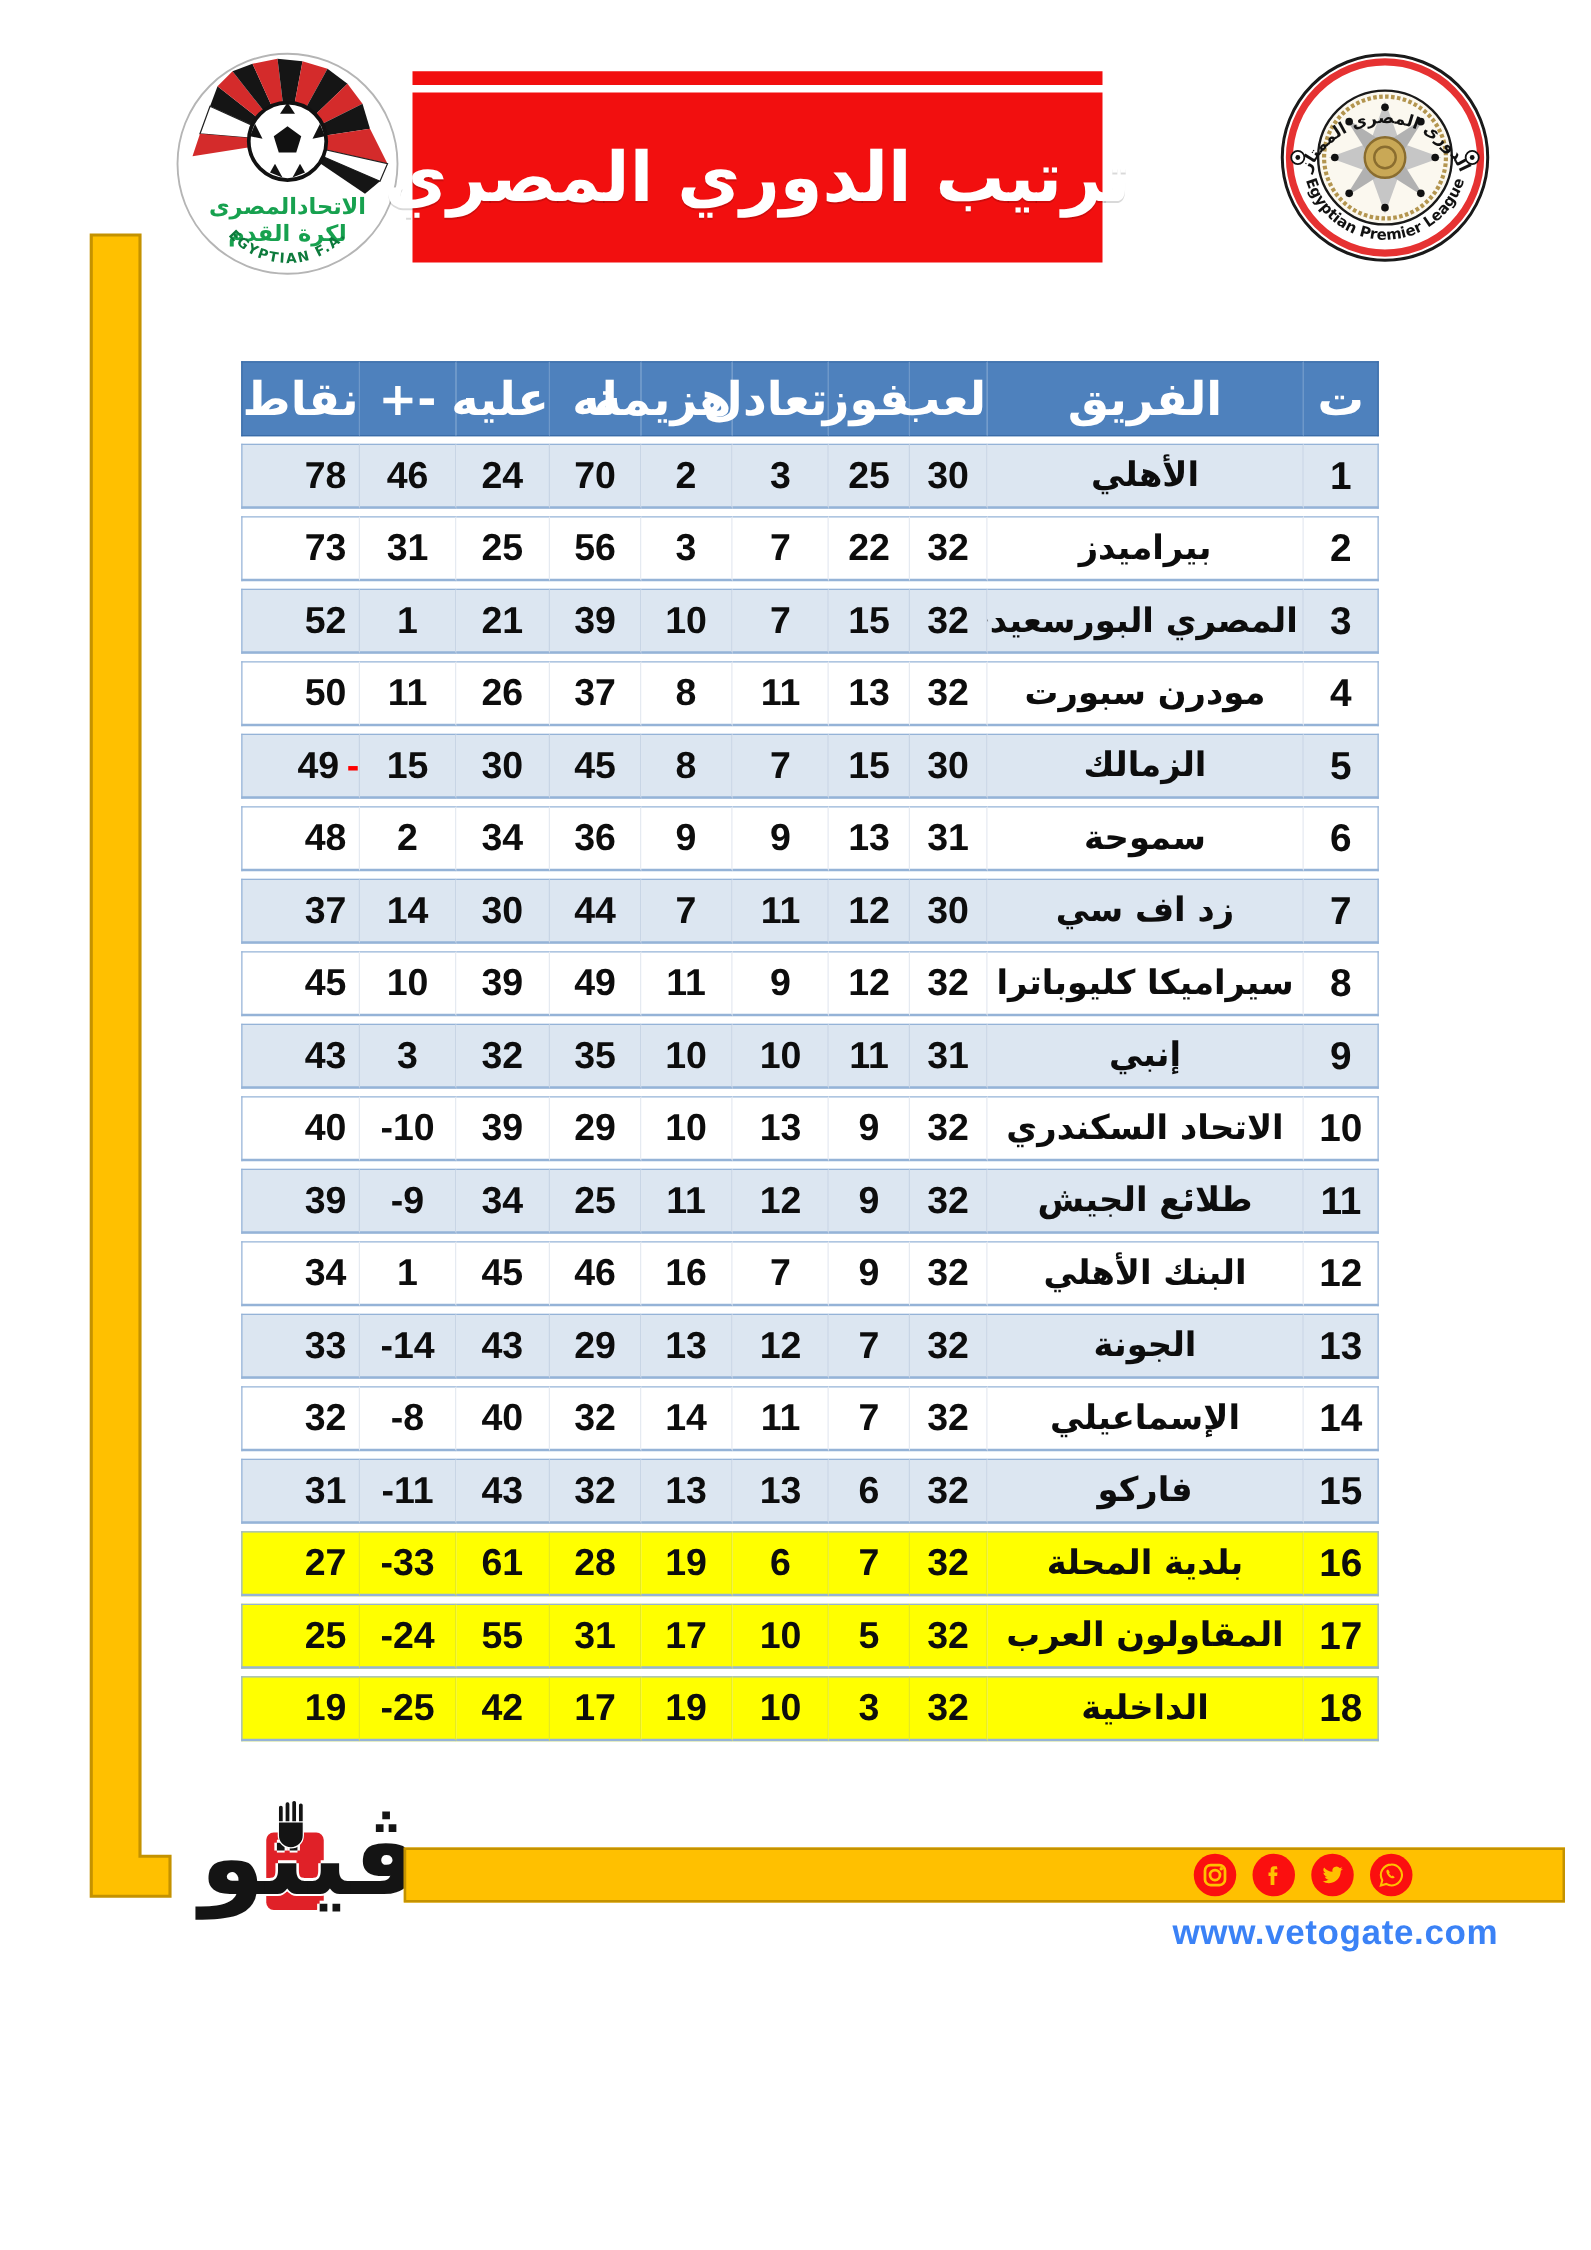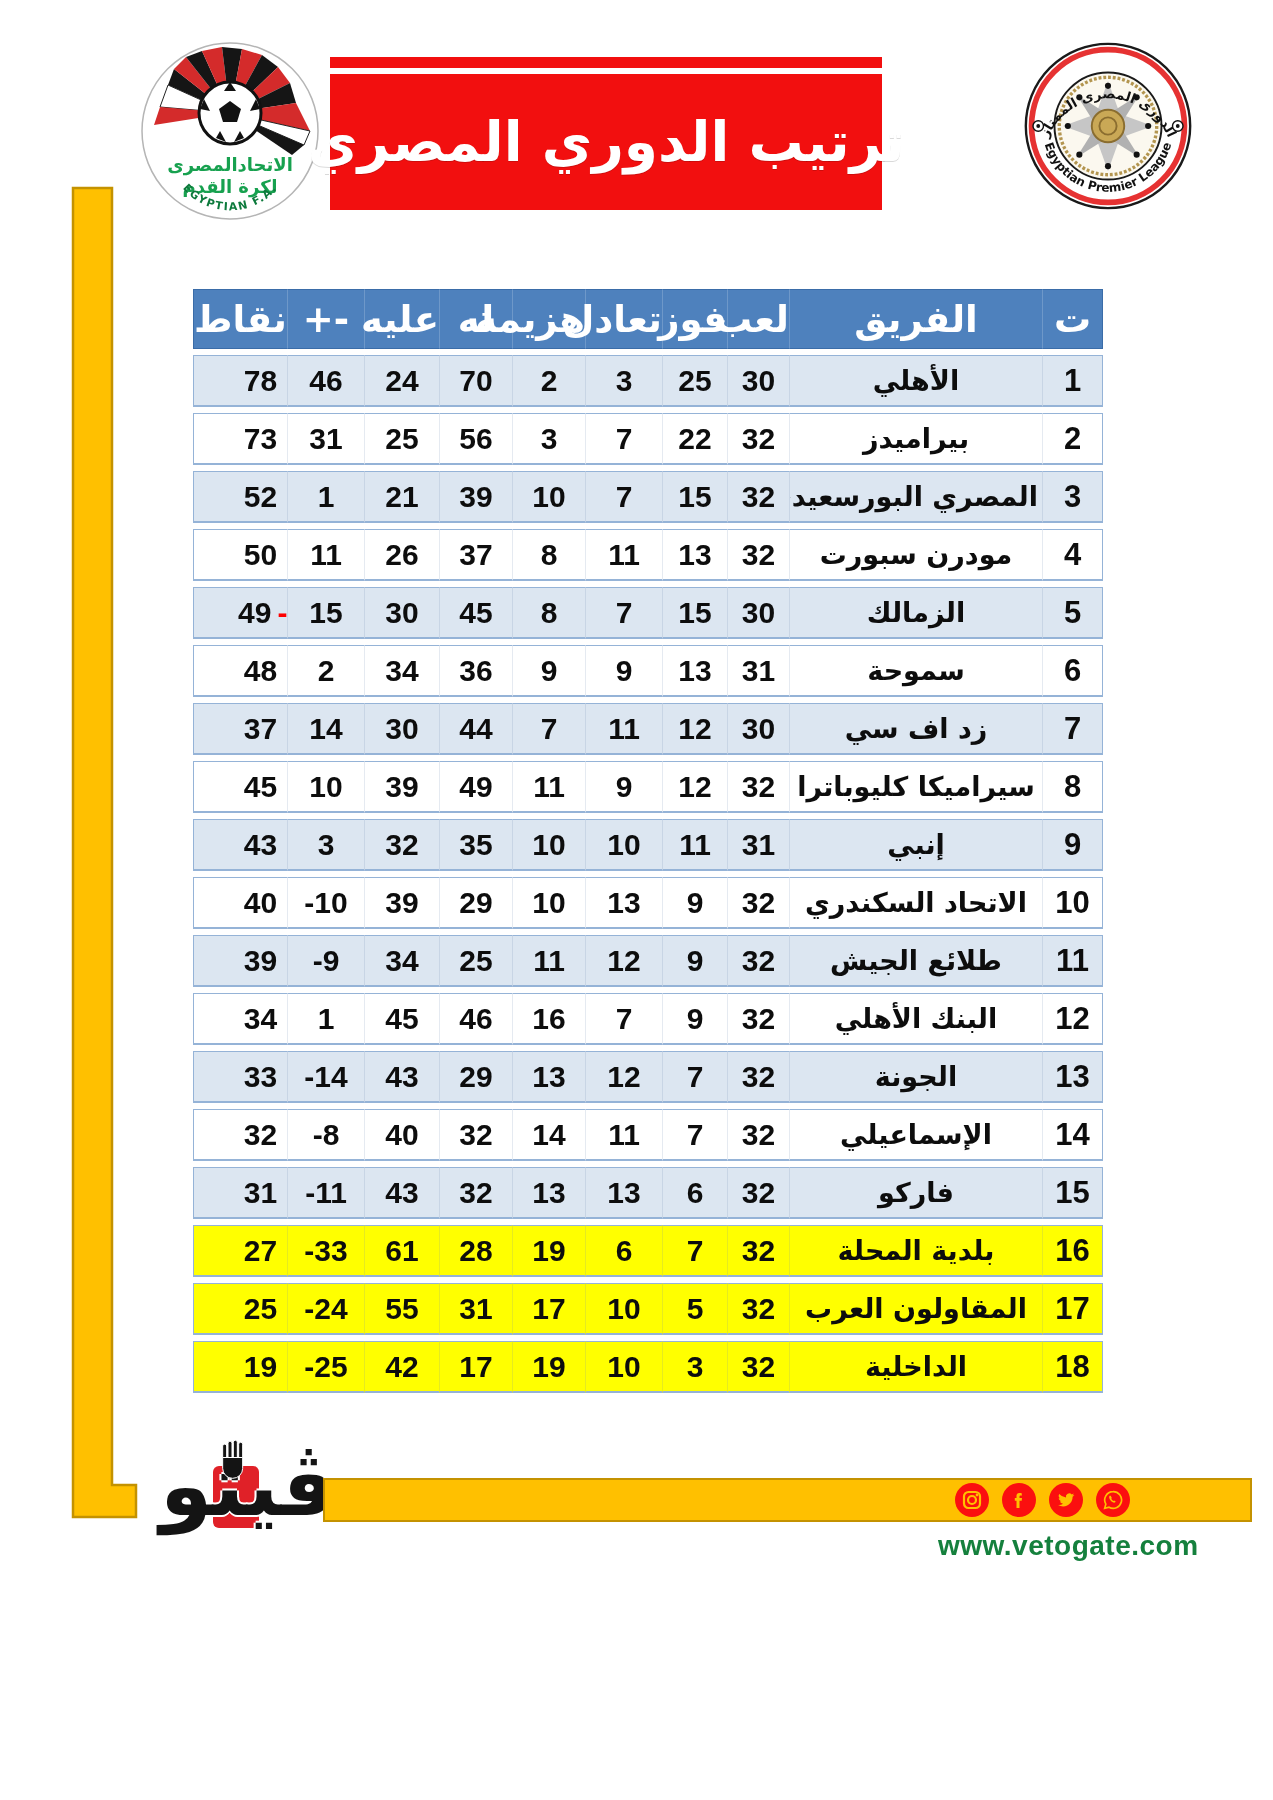--- a/index.html
+++ b/index.html
@@ -76,21 +76,21 @@
     display:flex; align-items:center;
   }
   .social-row{position:absolute; left:630px; top:3px; display:flex; gap:13px;}
   .social{
     width:34px; height:34px; border-radius:50%; background:#fb0f0f;
     display:flex; align-items:center; justify-content:center;
     color:#ffc000; font-weight:bold; font-family:"Liberation Sans", sans-serif;
   }
   .website{
     position:absolute; left:938px; top:1530px; width:300px;
-    font-family:"Liberation Sans", sans-serif; font-weight:bold; font-size:28px; color:#15803d;
+    font-family:"Liberation Sans", sans-serif; font-weight:bold; font-size:28px; color:#3b82f6;
     letter-spacing:.5px;
   }
 </style>
 </head>
 <body>
 
 <div class="page">
 
   <svg class="fa-logo" viewBox="-92 -95 184 196">
     <circle cx="0" cy="0" r="88" fill="#ffffff" stroke="#b5b5b5" stroke-width="1.5"></circle>

